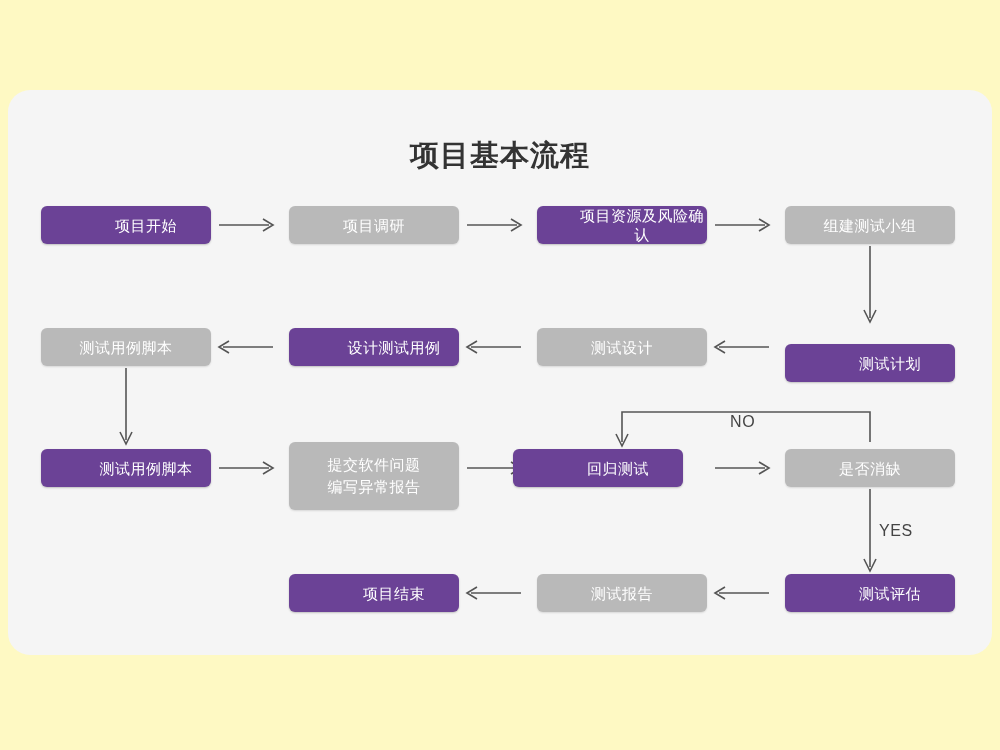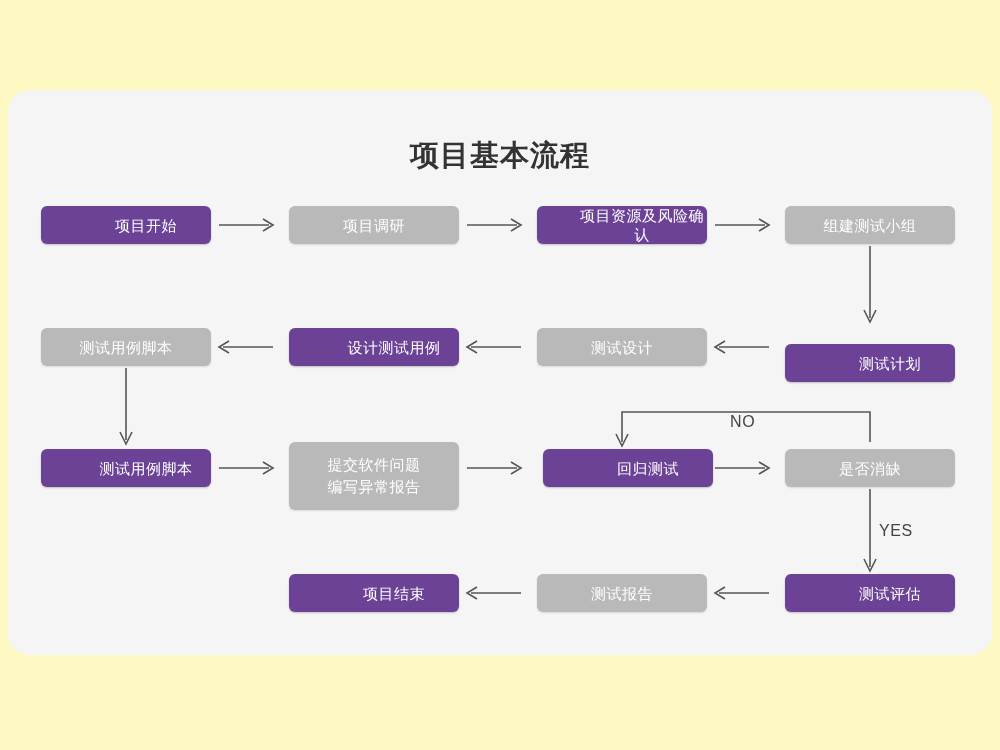--- a/index.html
+++ b/index.html
@@ -167,21 +167,21 @@
   </svg>
 
   <div class="node gray tall" style="left:289px; top:442px;">提交软件问题
 编写异常报告</div>
 
   <svg class="conn" style="left:467px; top:458px;" width="62" height="20">
     <line x1="0" y1="10" x2="50" y2="10"></line>
     <polyline points="44,4 54,10 44,16"></polyline>
   </svg>
 
-  <div class="node purple" style="left:543px; top:449px;">回归测试</div>
+  <div class="node purple" style="left:513px; top:449px;">回归测试</div>
 
   <svg class="conn" style="left:715px; top:458px;" width="62" height="20">
     <line x1="0" y1="10" x2="50" y2="10"></line>
     <polyline points="44,4 54,10 44,16"></polyline>
   </svg>
 
   <div class="node gray" style="left:785px; top:449px;">是否消缺</div>
 
   <svg class="conn" style="left:860px; top:489px;" width="20" height="86">
     <line x1="10" y1="0" x2="10" y2="78"></line>

